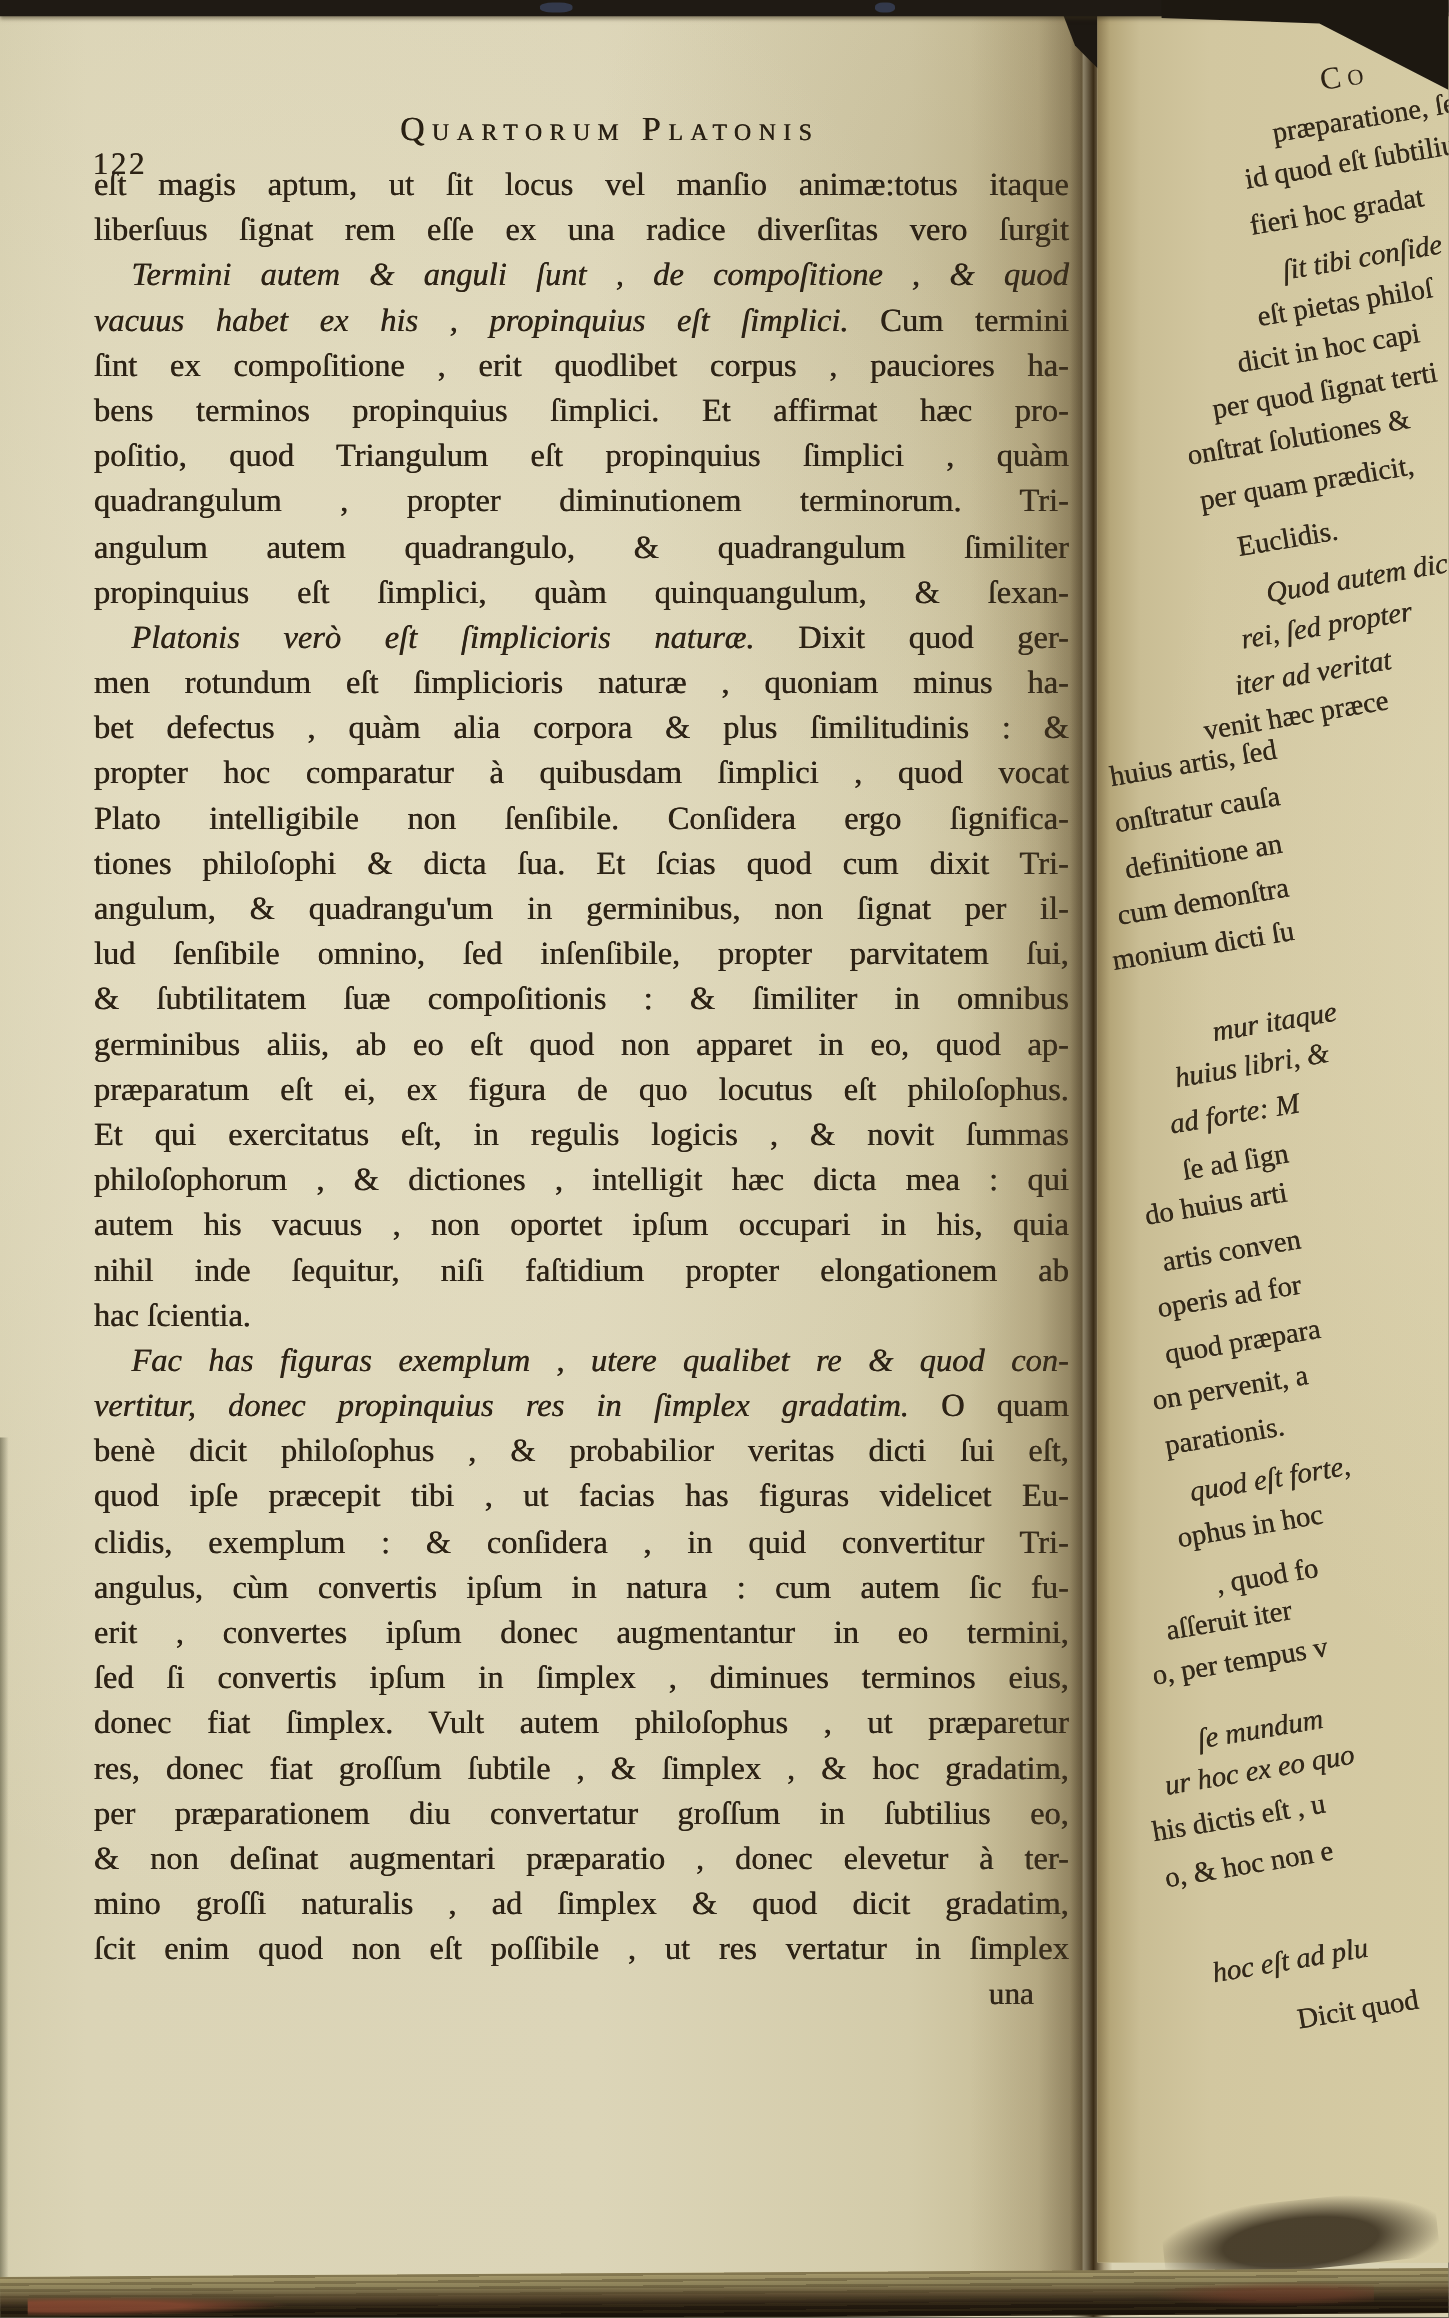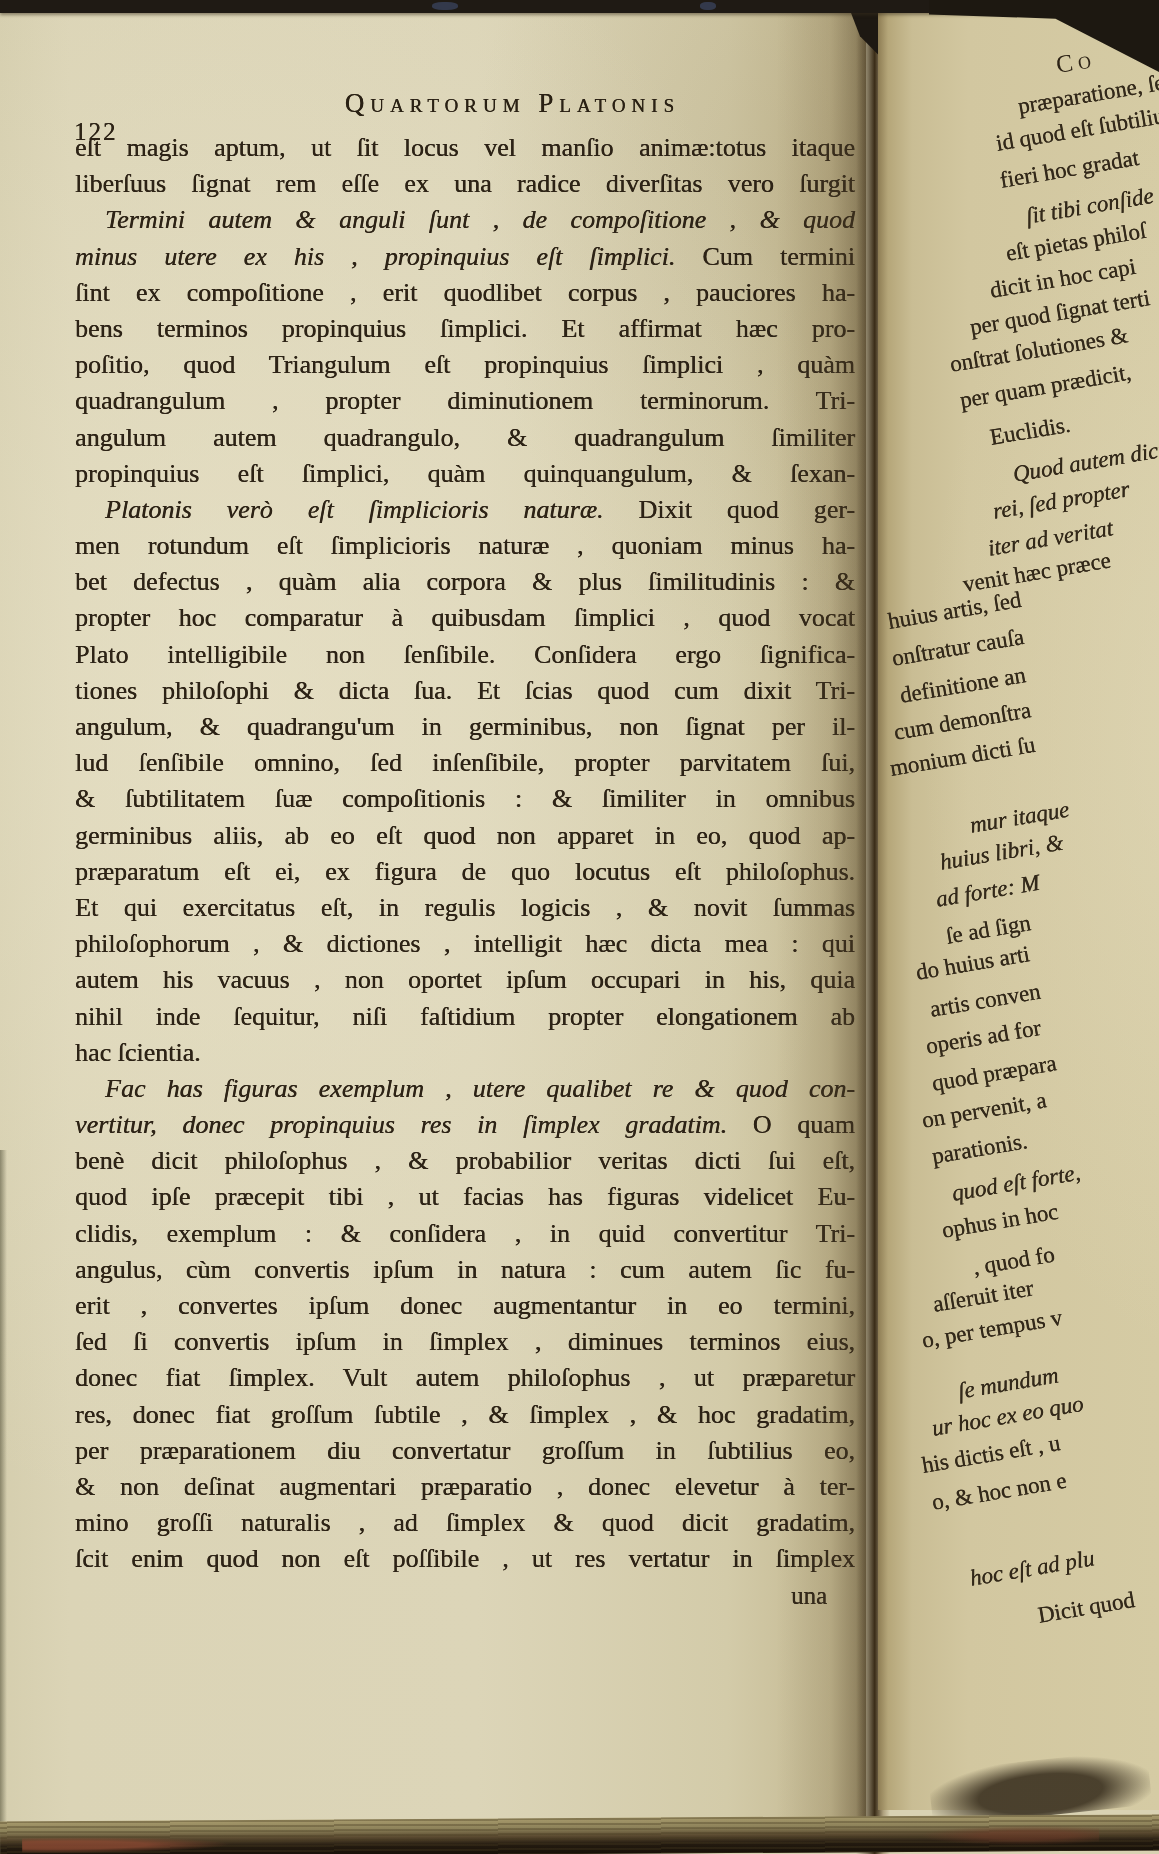--- a/index.html
+++ b/index.html
@@ -20,21 +20,21 @@
   #page-left::after{ 
     content:"";position:absolute;right:0;top:0;width:90px;height:100%;
     background:linear-gradient(90deg, rgba(110,92,58,0) 0, rgba(110,92,58,.18) 60%, rgba(75,60,35,.42) 100%);
   }
   #headerline{position:absolute;top:76px;left:0;width:100%;height:40px;}
   #pagenum{
     position:absolute;left:74px;top:6px;font-size:25px;color:#2d2316;
     letter-spacing:2px;text-shadow:.3px 0 0 #2d2316;margin-top:24px;
   }
   #running-title{
-    position:absolute;left:320px;top:0;width:360px;text-align:right;
+    position:absolute;left:320px;top:0;width:360px;text-align:left;
     font-variant:small-caps;font-size:27px;letter-spacing:6px;color:#2a2114;
     text-shadow:.4px 0 0 #2a2114;
   }
   #textblock{position:absolute;left:75px;top:118px;width:780px;color:#2d2316;}
   .line{
     height:36.2px;line-height:36.2px;font-size:26px;white-space:nowrap;
     text-align:justify;text-align-last:justify;
     text-shadow:.35px 0 0 currentColor;
   }
   .line.nojust{text-align:left;text-align-last:auto;}
@@ -107,21 +107,21 @@
 
   <div id="page-left">
     <div id="headerline">
       <span id="pagenum">122</span>
       <div id="running-title">Quartorum Platonis</div>
     </div>
     <div id="textblock">
         <div class="line"><span class="ro">eſt magis aptum, ut ſit locus vel manſio animæ:totus itaque</span></div>
         <div class="line"><span class="ro">liberſuus ſignat rem eſſe ex una radice diverſitas vero ſurgit</span></div>
         <div class="line ind"><span class="it">Termini autem &amp; anguli ſunt , de compoſitione , &amp; quod</span></div>
-        <div class="line"><span class="it">minus utere ex his , propinquius eſt ſimplici.</span><span class="ro"> Cum termini</span></div>
+        <div class="line"><span class="it">vacuus habet ex his , propinquius eſt ſimplici.</span><span class="ro"> Cum termini</span></div>
         <div class="line"><span class="ro">ſint ex compoſitione , erit quodlibet corpus , pauciores ha-</span></div>
         <div class="line"><span class="ro">bens terminos propinquius ſimplici. Et affirmat hæc pro-</span></div>
         <div class="line"><span class="ro">poſitio, quod Triangulum eſt propinquius ſimplici , quàm</span></div>
         <div class="line"><span class="ro">quadrangulum , propter diminutionem terminorum. Tri-</span></div>
         <div class="line"><span class="ro">angulum autem quadrangulo, &amp; quadrangulum ſimiliter</span></div>
         <div class="line"><span class="ro">propinquius eſt ſimplici, quàm quinquangulum, &amp; ſexan-</span></div>
         <div class="line ind"><span class="it">Platonis verò eſt ſimplicioris naturæ.</span><span class="ro"> Dixit quod ger-</span></div>
         <div class="line"><span class="ro">men rotundum eſt ſimplicioris naturæ , quoniam minus ha-</span></div>
         <div class="line"><span class="ro">bet defectus , quàm alia corpora &amp; plus ſimilitudinis : &amp;</span></div>
         <div class="line"><span class="ro">propter hoc comparatur à quibusdam ſimplici , quod vocat</span></div>

